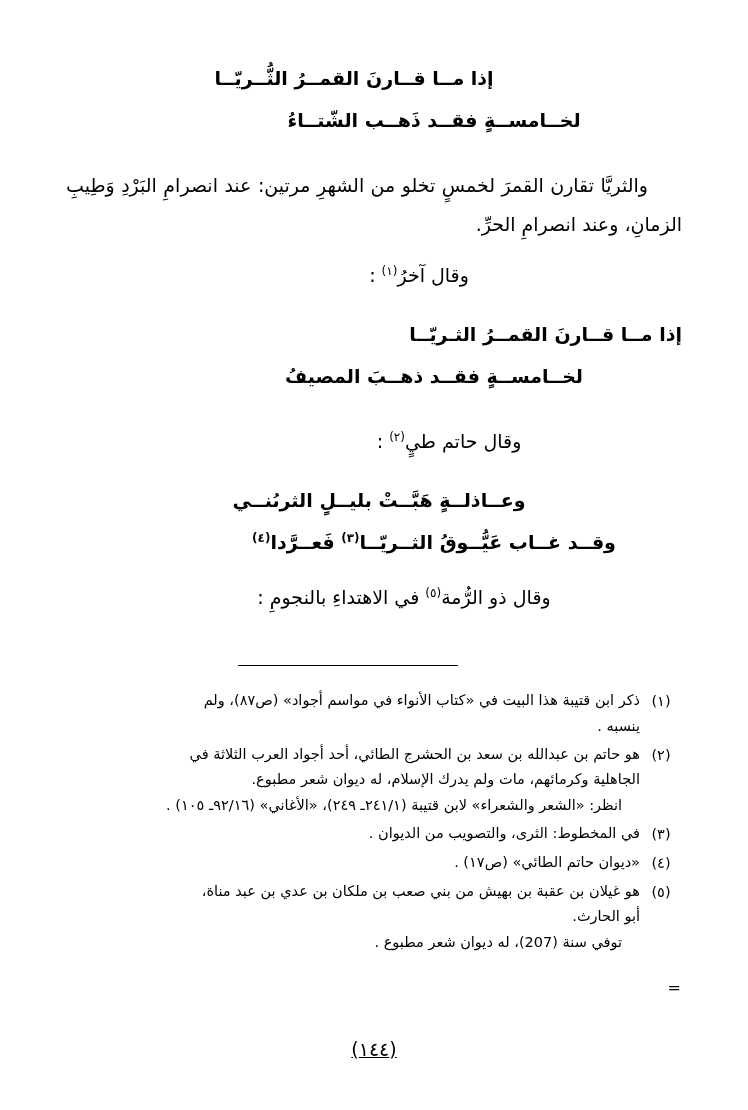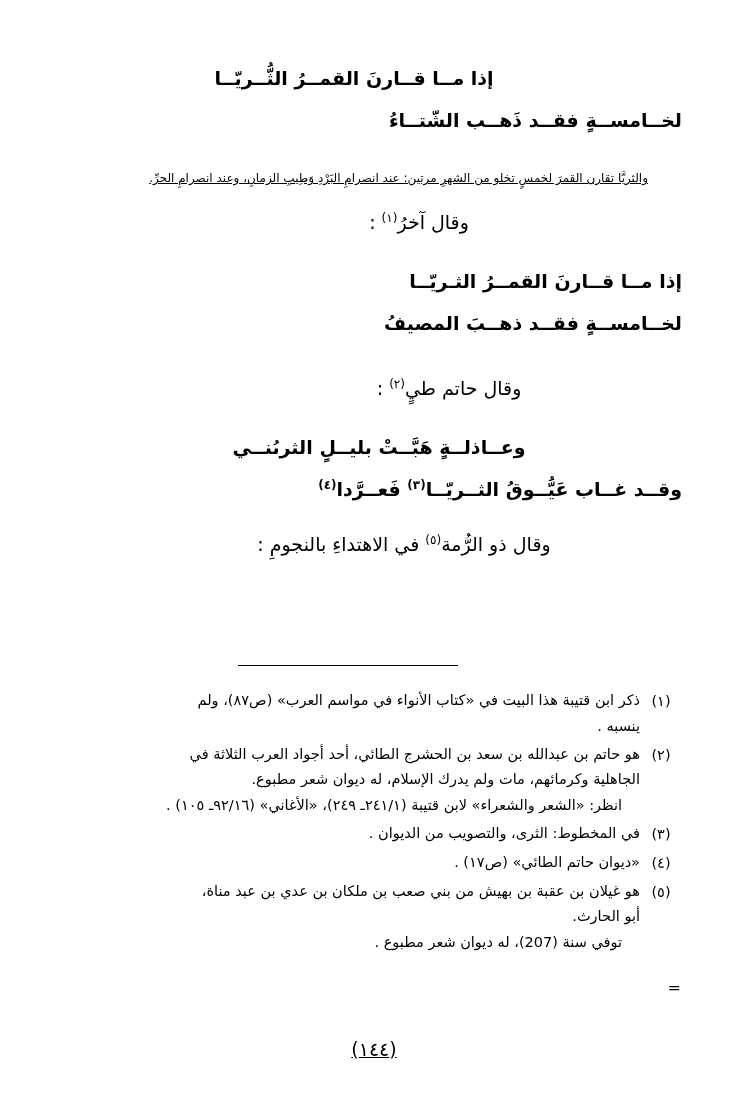--- a/index.html
+++ b/index.html
@@ -31,39 +31,38 @@
     letter-spacing: 0.5px;
     line-height: 1.9;
     margin: 0 0 6px 0;
     white-space: nowrap;
   }
   .verse.indent-a {
     text-align: center;
     padding-right: 40px;
   }
   .verse.indent-b {
-    text-align: right;
+    text-align: center;
     padding-left: 120px;
   }
   .verse.indent-c {
     text-align: right;
     padding-left: 40px;
   }
   .verse.indent-d {
     text-align: center;
     padding-left: 10px;
   }
   
   .prose {
-    font-size: 12px;
+    font-size: 19px;
     line-height: 2.05;
     margin: 0;
     text-align: justify;
     text-indent: 34px;
-    text-decoration: underline;
   }
   .said-line {
     font-size: 19px;
     line-height: 2.0;
     margin: 0;
     text-align: center;
     padding-left: 90px;
   }
   .said-line.pl-small {
     padding-left: 150px;
@@ -174,21 +173,21 @@
 
   </div>
 
   <div class="fn-rule"></div>
 
   <div class="footnotes">
 
     <div class="fn-row">
       <div class="fn-num">(١)</div>
       <div class="fn-text">
-        <span class="sub">ذكر ابن قتيبة هذا البيت في «كتاب الأنواء في مواسم العرب» (ص٨٧)، ولم</span>
+        <span class="sub">ذكر ابن قتيبة هذا البيت في «كتاب الأنواء في مواسم أجواد» (ص٨٧)، ولم</span>
         <span class="sub">ينسبه .</span>
       </div>
     </div>
 
     <div class="fn-row">
       <div class="fn-num">(٢)</div>
       <div class="fn-text">
         <span class="sub">هو حاتم بن عبدالله بن سعد بن الحشرج الطائي، أحد أجواد العرب الثلاثة في</span>
         <span class="sub">الجاهلية وكرمائهم، مات ولم يدرك الإسلام، له ديوان شعر مطبوع.</span>
         <span class="sub indent">انظر: «الشعر والشعراء» لابن قتيبة (٢٤١/١ـ ٢٤٩)، «الأغاني» (٩٢/١٦ـ ١٠٥) .</span>

